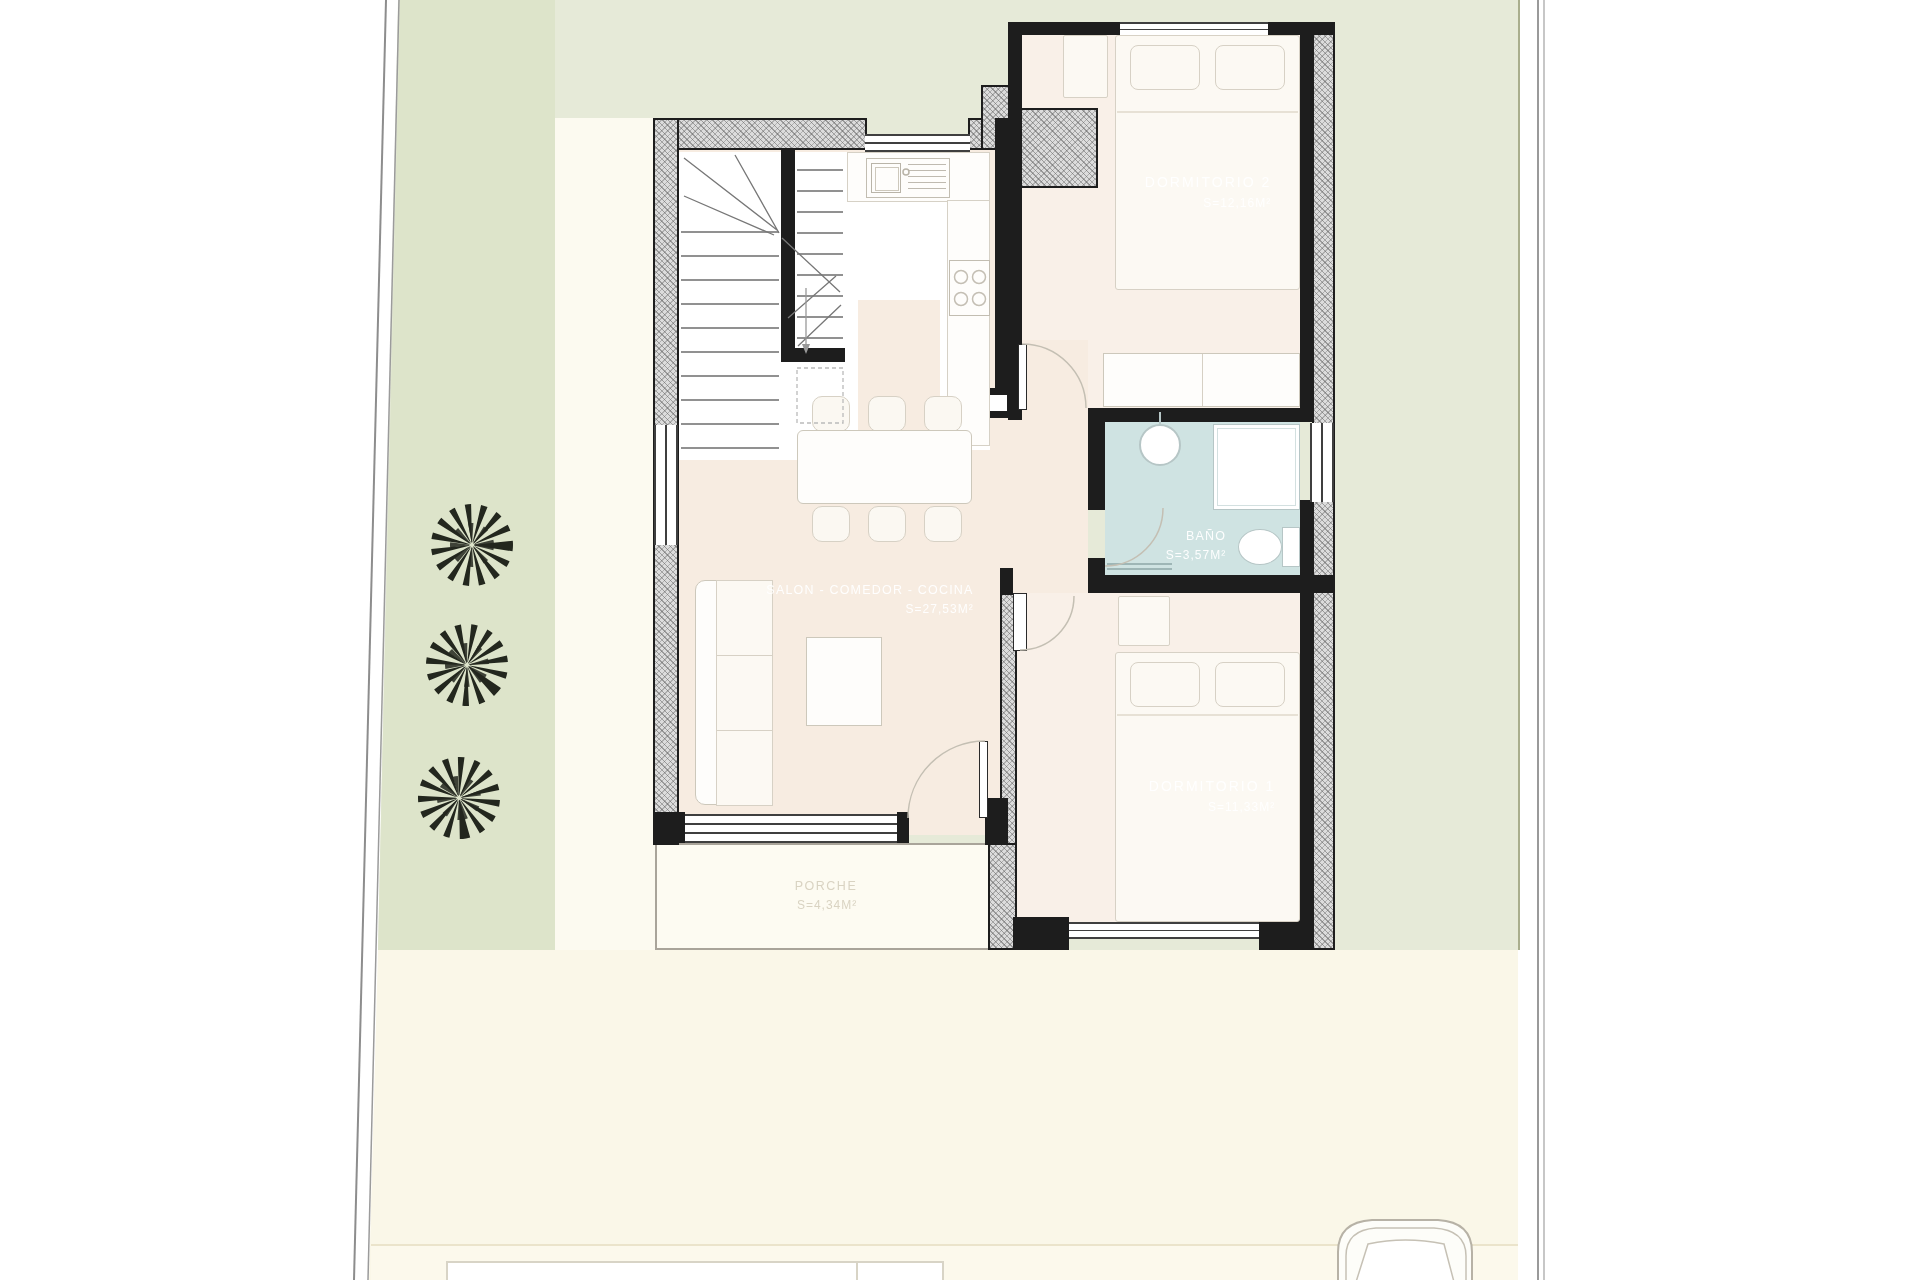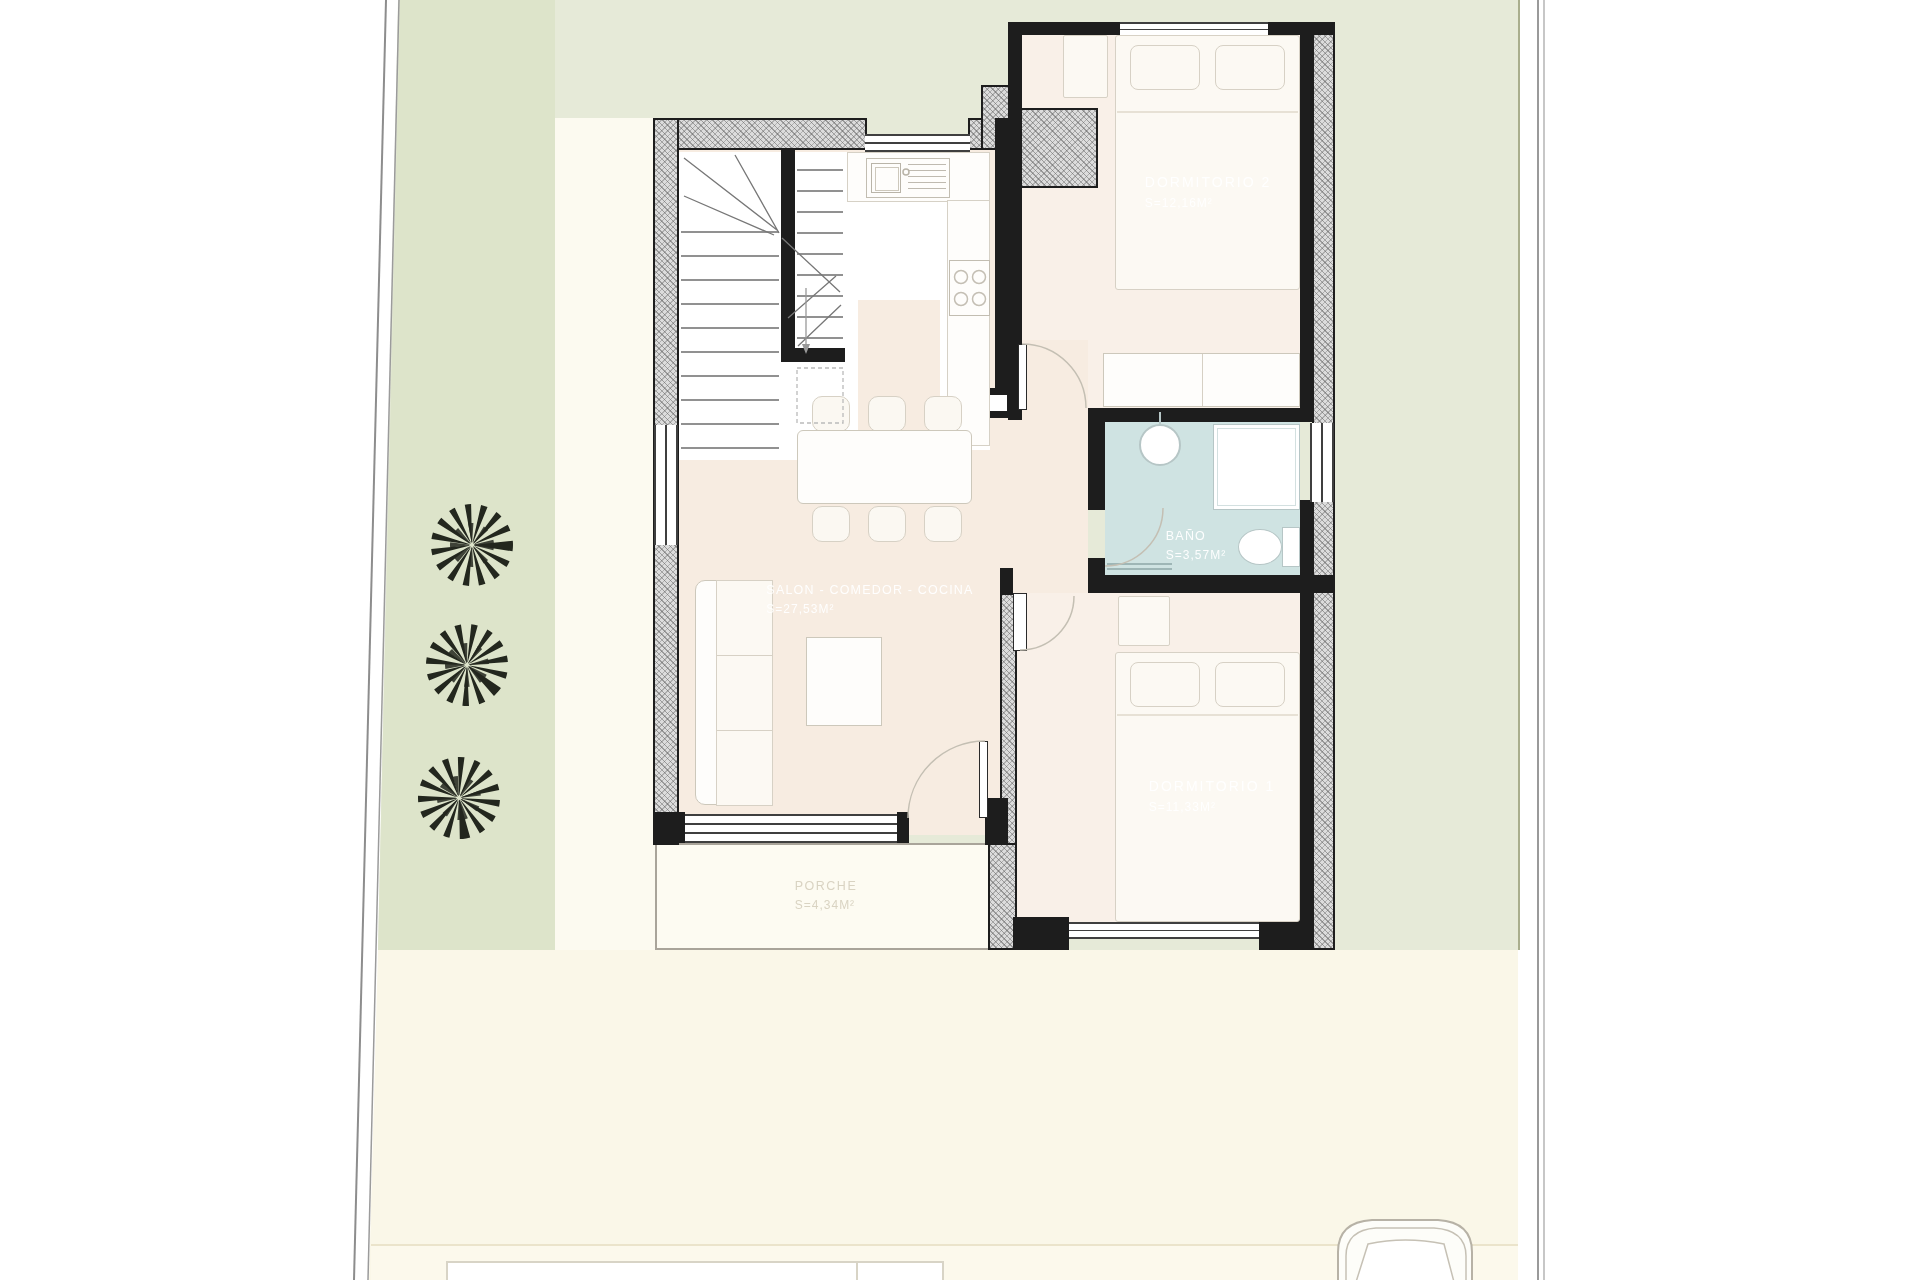--- a/index.html
+++ b/index.html
@@ -20,21 +20,21 @@
   .winv:before{content:"";position:absolute;top:0;bottom:0;left:50%;margin-left:-1px;width:1.5px;background:#3f3f3f;}
   .furn{position:absolute;background:#fefdfb;border:1.5px solid #cdc8bb;box-sizing:border-box;}
   .chair{border-radius:10px;background:#fbf8f2;border:1.5px solid #d7d1c5;}
   .bedp{background:#fcf9f3;border:1.5px solid #d7d1c5;border-radius:8px;}
   .split:before{content:"";position:absolute;top:0;bottom:0;left:50%;width:1.5px;background:#d6d0c4;}
   .leaf{position:absolute;background:#fff;border:1.5px solid #2a2a2a;box-sizing:border-box;}
   .fix{position:absolute;background:#fff;border:1.5px solid #b6c6c6;box-sizing:border-box;}
   .shower:before{content:"";position:absolute;left:3px;right:3px;top:3px;bottom:3px;border:1px solid #d3e0e0;}
   .seat{position:absolute;border:1.5px solid #d7d1c5;box-sizing:border-box;background:#fcf9f3;}
   .stripes{position:absolute;background-image:repeating-linear-gradient(#bfbab0 0 1px,transparent 1px 6px);}
-  .rlabel{position:absolute;transform:translate(-50%,-50%);text-align:left;color:rgba(255,255,255,.95);
+  .rlabel{position:absolute;transform:translate(-50%,-50%);text-align:right;color:rgba(255,255,255,.95);
           font-size:14px;letter-spacing:2px;line-height:1.55;white-space:nowrap;text-transform:uppercase;}
   .rlabel .area{font-size:12px;letter-spacing:1px;}
   .rlabel.small{font-size:12.5px;letter-spacing:1.2px;}
   .rlabel.porch{color:#d9d3c2;font-size:12.5px;letter-spacing:1.5px;}
 </style>
 </head>
 <body>
 
 <div class="stage">
 

